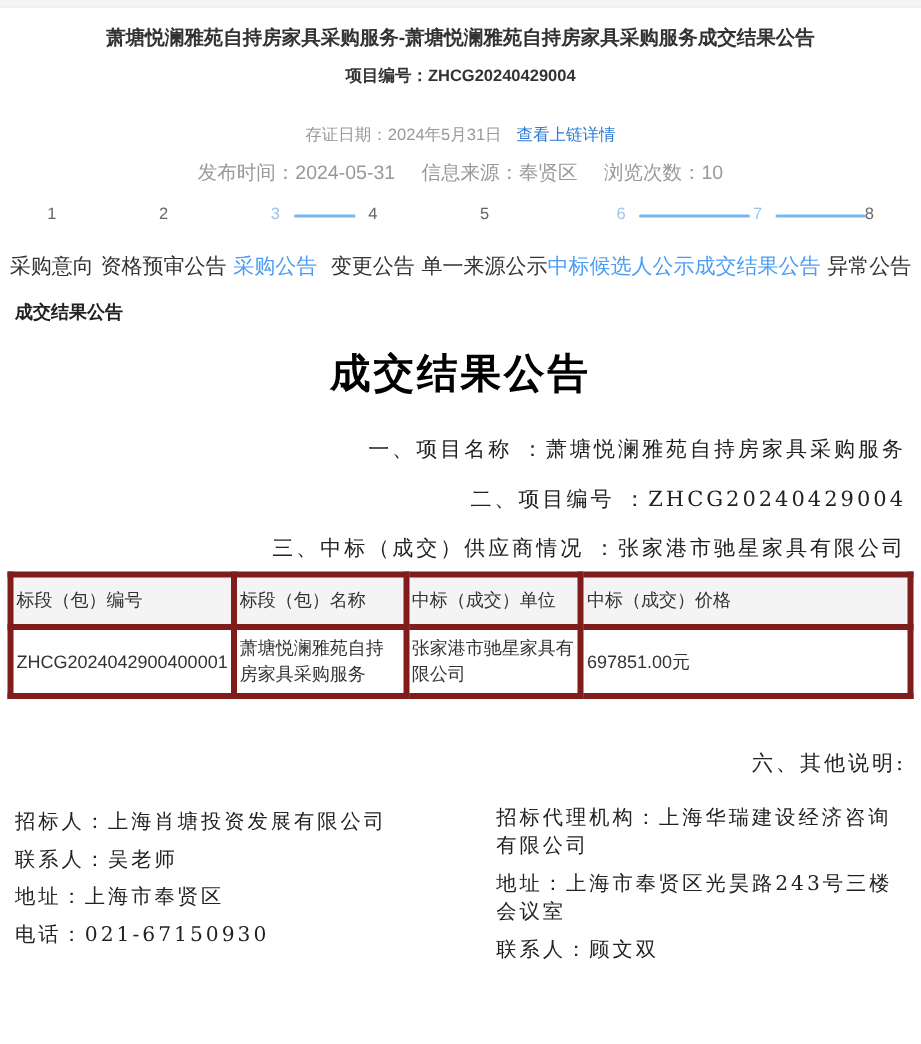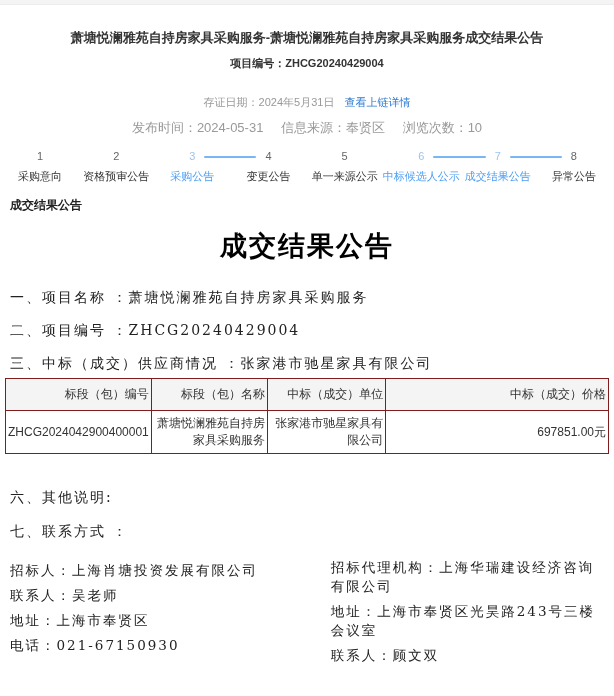--- a/index.html
+++ b/index.html
@@ -5,49 +5,49 @@
   html,body{margin:0;padding:0;}
   body{
     width:614px;height:696px;position:relative;overflow:hidden;
     background:#fff;color:#333;
     font-family:"Liberation Sans","DejaVu Sans",sans-serif;
     -webkit-font-smoothing:antialiased;
   }
   .top-strip{height:4px;background:#f4f4f4;border-bottom:1px solid #ececec;}
   
   .hdr{text-align:center;}
-  .hdr-title{margin-top:24px;font-size:13px;font-weight:bold;color:#333;}
+  .hdr-title{margin-top:11px;font-size:13px;font-weight:bold;color:#333;}
   .hdr-proj{margin-top:9px;font-size:11px;font-weight:bold;color:#333;}
   .hdr-cert{margin-top:24px;font-size:11px;color:#999;}
   .chain-link{color:#2d7bd3;margin-left:10px;text-decoration:none;cursor:pointer;}
   .hdr-meta{margin-top:9px;font-size:13px;color:#999;}
   .hdr-meta .meta-item{margin:0 7px;}
   
   .steps{display:flex;margin-top:13px;padding:0 2px;}
   .step{flex:1;text-align:center;position:relative;}
   .step-num{font-size:11px;color:#666;height:12px;line-height:12px;}
   .step.active .step-num{color:#9cc4ec;}
-  .step-label{margin-top:7px;font-size:11px;color:#333;white-space:nowrap;}
+  .step-label{margin-top:20px;font-size:14px;color:#333;white-space:nowrap;}
   .step.active .step-label{color:#4a9cf5;}
   .step.hasline::after{
     content:"";position:absolute;top:6px;left:calc(50% + 12px);
     width:calc(100% - 24px);height:2px;background:#78b7f3;border-radius:1px;
   }
   
   .tab-current{margin:13px 0 0 10px;font-size:12px;font-weight:bold;color:#222;}
   
   .doc-heading{margin-top:14px;text-align:center;font-size:27px;font-weight:bold;color:#000;letter-spacing:2px;}
   .doc{margin:26px 10px 0;font-family:"DejaVu Serif","Liberation Serif",serif;
-       font-size:14px;color:#222;letter-spacing:2px;}
+       font-size:14px;color:#222;letter-spacing:2px;text-align:right;}
   .doc-item{margin:0 0 18px 0;line-height:15px;}
   .doc-item:last-child{margin-bottom:0;}
   
   table.result{width:calc(100% - 10px);margin:7px 5px 0;border-collapse:collapse;
     font-family:"Liberation Sans","DejaVu Sans",sans-serif;font-size:12px;color:#333;letter-spacing:0;}
-  table.result th,table.result td{border:1px solid #7f1d1d;text-align:right;}
+  table.result th,table.result td{border:4px solid #7f1d1d;text-align:left;}
   table.result th{background:#f4f4f4;font-weight:normal;padding:7px 2px;color:#333;}
   table.result td{padding:4px 2px;line-height:17px;}
   .sect2{margin-top:36px;}
   .sect2 .doc-item{margin-bottom:19px;}
   
   .contacts{display:flex;margin:7px 10px 0;font-family:"DejaVu Serif","Liberation Serif",serif;
     font-size:13.5px;color:#222;letter-spacing:2px;}
   .contacts-left{width:54%;}
   .contacts-right{width:46%;}
   .contact-line{line-height:25px;}
@@ -134,21 +134,20 @@
       <td>ZHCG2024042900400001</td>
       <td>萧塘悦澜雅苑自持房家具采购服务</td>
       <td>张家港市驰星家具有限公司</td>
       <td>697851.00元</td>
     </tr>
   </tbody>
 </table>
 
 <div class="doc sect2">
   <div class="doc-item">六、其他说明:</div>
-  <div class="doc-item">七、联系方式 ：</div>
 </div>
 
 <div class="contacts">
   <div class="contacts-left">
     <div class="contact-line">招标人：上海肖塘投资发展有限公司</div>
     <div class="contact-line">联系人：吴老师</div>
     <div class="contact-line">地址：上海市奉贤区</div>
     <div class="contact-line">电话：021-67150930</div>
   </div>
   <div class="contacts-right">

